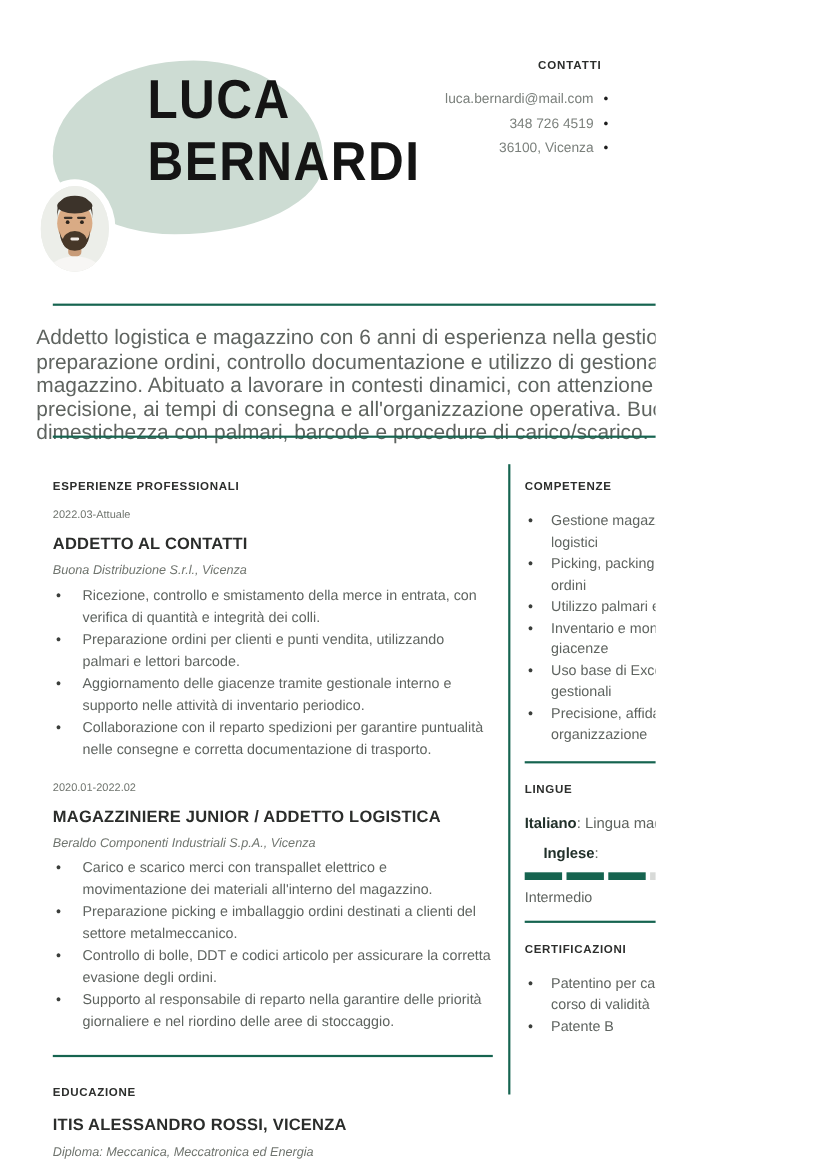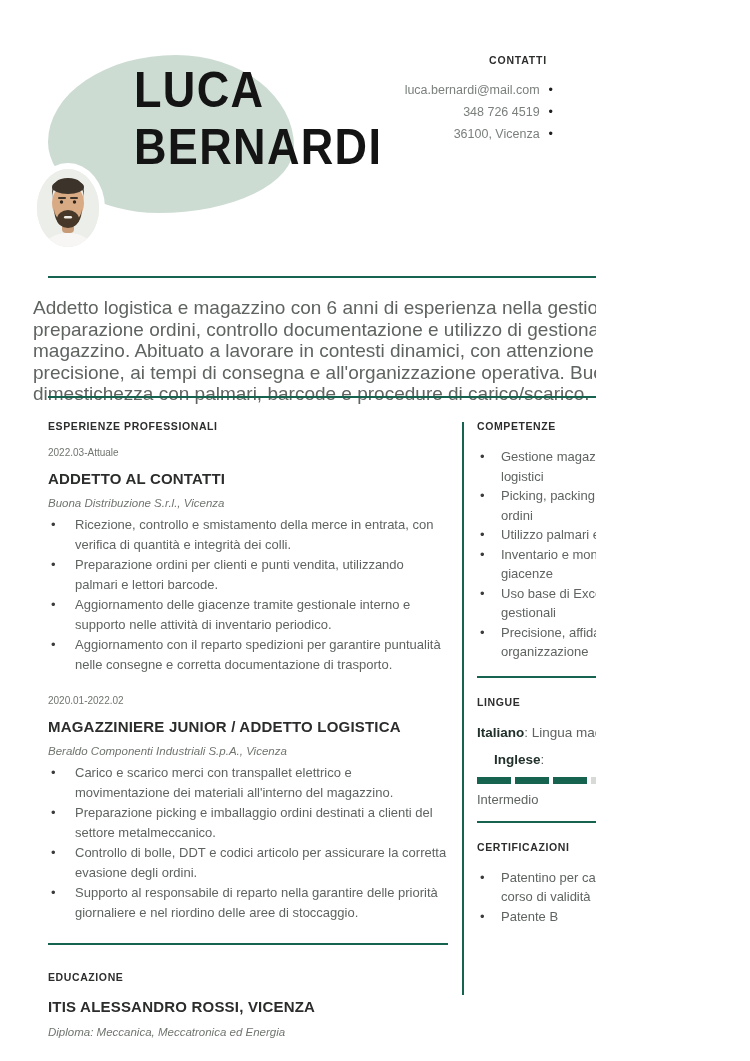--- a/index.html
+++ b/index.html
@@ -31,21 +31,21 @@
 
   
   .summary{position:absolute;left:33px;top:297px;width:654px;margin:0;
            font-size:19px;line-height:21.5px;color:var(--text-muted,#5f6460);}
 
   
   .left-col{position:absolute;left:48px;top:420px;width:400px;}
   .right-col{position:absolute;left:477px;top:420px;width:224px;}
 
   .section-label{font-size:10.5px;line-height:13px;font-weight:bold;letter-spacing:.6px;
-                 color:#2c2e2c;margin:0 0 14px;}
+                 color:#2c2e2c;margin:16px 0 14px;}
   .date{font-size:10px;color:#70756f;margin:0 0 12px;}
   .job-title{font-size:15px;font-weight:bold;letter-spacing:.2px;color:#2b2d2b;margin:0 0 10px;}
   .company{font-size:11.5px;font-style:italic;color:#70756f;margin:0 0 6px;}
 
   ul.bullets{list-style:none;margin:0 0 20px;padding:0;}
   ul.bullets li{position:relative;padding-left:27px;font-size:13px;line-height:20px;
                 color:var(--text-muted,#5f6460);}
   ul.bullets li::before{content:"\2022";position:absolute;left:3px;color:#3a3d3a;}
   .right-col ul.bullets li{padding-left:24px;line-height:19.5px;}
   .right-col ul.bullets{margin-bottom:12px;}
@@ -121,21 +121,21 @@
     <h2 class="section-label">ESPERIENZE PROFESSIONALI</h2>
 
     <article>
       <div class="date">2022.03-Attuale</div>
       <h3 class="job-title">ADDETTO AL CONTATTI</h3>
       <div class="company">Buona Distribuzione S.r.l., Vicenza</div>
       <ul class="bullets">
         <li>Ricezione, controllo e smistamento della merce in entrata, con verifica di quantità e integrità dei colli.</li>
         <li>Preparazione ordini per clienti e punti vendita, utilizzando palmari e lettori barcode.</li>
         <li>Aggiornamento delle giacenze tramite gestionale interno e supporto nelle attività di inventario periodico.</li>
-        <li>Aggiornamento con il reparto spedizioni per garantire puntualità nelle consegne e corretta documentazione di trasporto.</li>
+        <li>Collaborazione con il reparto spedizioni per garantire puntualità nelle consegne e corretta documentazione di trasporto.</li>
       </ul>
     </article>
 
     <article>
       <div class="date">2020.01-2022.02</div>
       <h3 class="job-title">MAGAZZINIERE JUNIOR / ADDETTO LOGISTICA</h3>
       <div class="company">Beraldo Componenti Industriali S.p.A., Vicenza</div>
       <ul class="bullets">
         <li>Carico e scarico merci con transpallet elettrico e movimentazione dei materiali all'interno del magazzino.</li>
         <li>Preparazione picking e imballaggio ordini destinati a clienti del settore metalmeccanico.</li>

